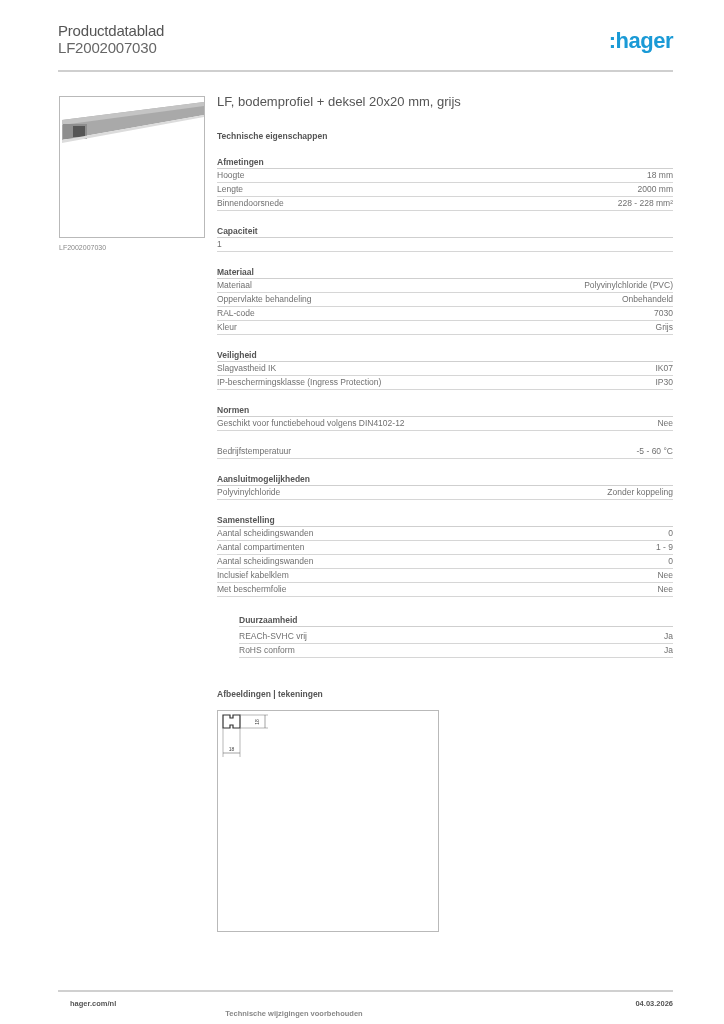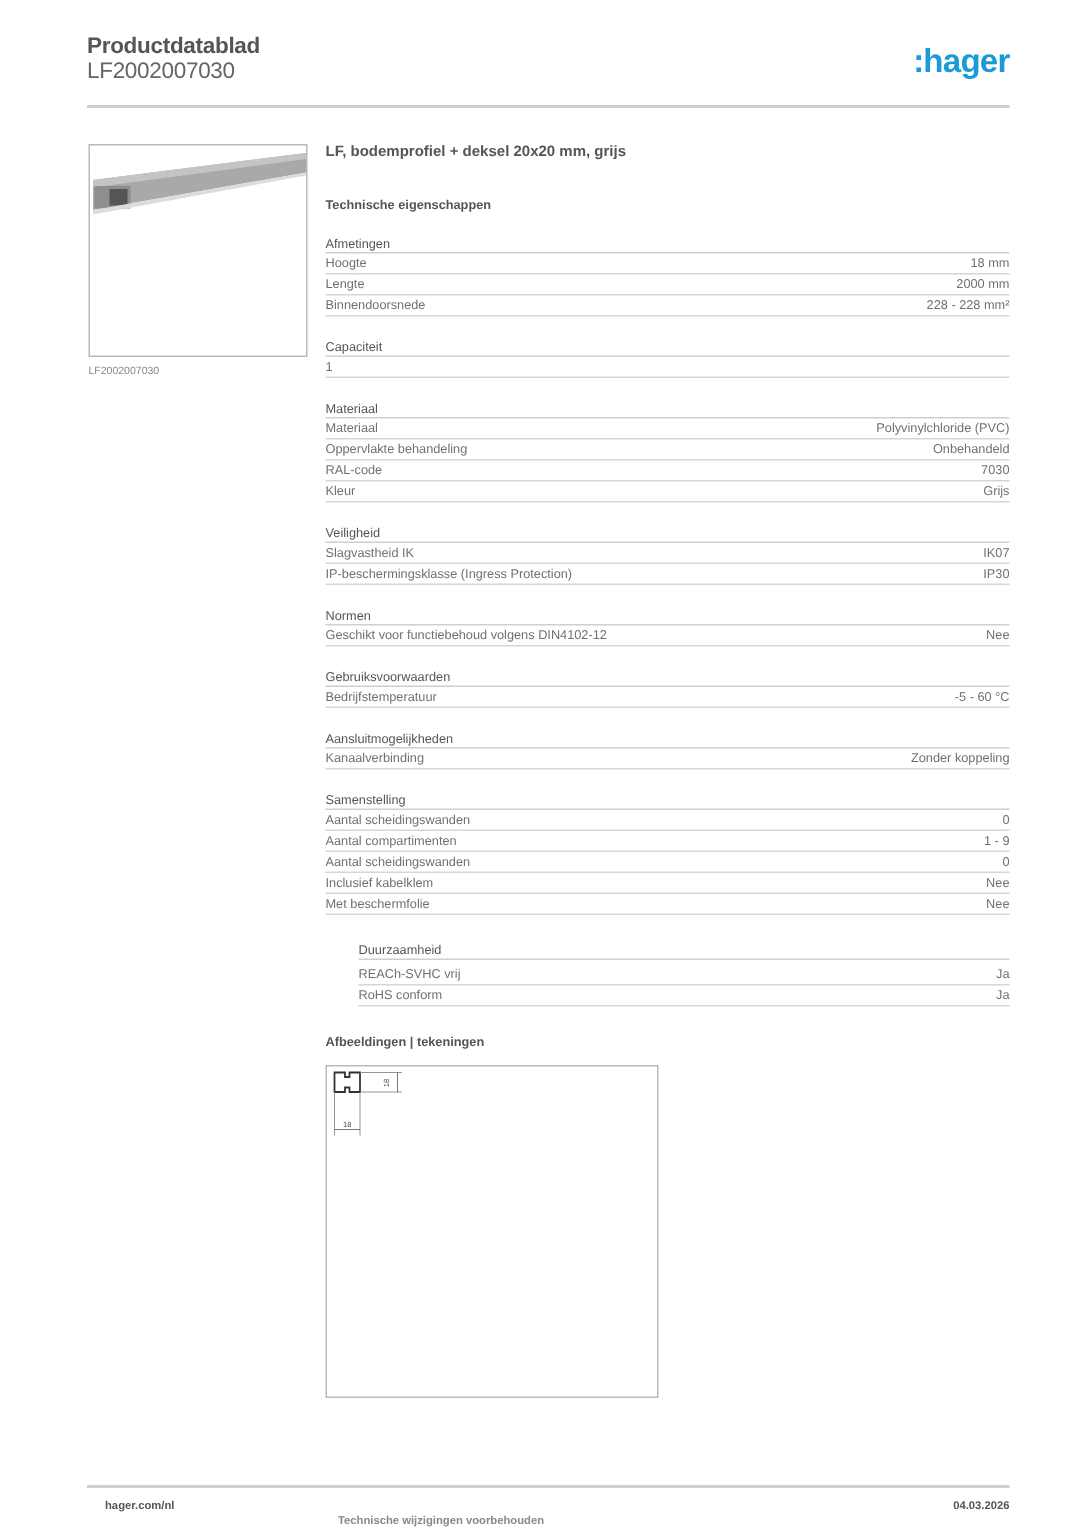--- a/index.html
+++ b/index.html
@@ -1,34 +1,34 @@
 <!DOCTYPE html>
 <html><head>
   <meta charset="utf-8">
   <style>
     html, body { margin: 0; padding: 0; background: #ffffff; }
     body { width: 724px; height: 1024px; position: relative; overflow: hidden;
       font-family: "Liberation Sans", sans-serif; color: #5a5a5a; }
 
     .header { position: absolute; left: 58px; top: 22px; width: 615px; }
-    .doc-title { font-size: 15px; font-weight: bold; color: #555; line-height: 17px; letter-spacing: -0.2px; }
+    .doc-title { font-size: 15px; font-weight: normal; color: #555; line-height: 17px; letter-spacing: -0.2px; }
     .doc-code { font-size: 15px; color: #666; line-height: 17px; letter-spacing: -0.2px; }
     .logo { position: absolute; right: 0; top: 6px; font-size: 22px; font-weight: bold; color: #1a9ad6; letter-spacing: -0.5px; }
     .header-rule { position: absolute; left: 58px; top: 70px; width: 615px; height: 2px; background: #cfcfcf; }
 
     .thumb-frame { position: absolute; left: 59px; top: 96px; width: 146px; height: 142px; border: 1px solid #b9b9b9; box-sizing: border-box; background: #fff; overflow: hidden; }
     .thumb-caption { position: absolute; left: 59px; top: 244px; font-size: 7px; color: #888; }
 
     .main { position: absolute; left: 217px; top: 96px; width: 456px; }
-    .product-desc { font-size: 10px; font-weight: bold; color: #555; height: 12px; line-height: 12px; }
+    .product-desc { font-size: 13px; font-weight: normal; color: #555; height: 12px; line-height: 12px; }
     .props-title { font-size: 8.5px; font-weight: bold; color: #555; margin-top: 22px; height: 12px; line-height: 12px; }
 
     .section { margin-top: 14px; }
     .section:first-of-type { margin-top: 14px; }
-    .section-head { font-size: 8.5px; font-weight: normal; color: #555; height: 12px; line-height: 12px; border-bottom: 1.5px solid #cfcfcf; }
+    .section-head { font-size: 8.5px; font-weight: bold; color: #555; height: 12px; line-height: 12px; border-bottom: 1.5px solid #cfcfcf; }
     .row { display: flex; justify-content: space-between; font-size: 8.5px; color: #707070; height: 13px; line-height: 13px; border-bottom: 1.5px solid #d6d6d6; }
     .row .val { text-align: left; }
 
     .drawings-title { position: absolute; left: 217px; top: 689px; font-size: 8.5px; font-weight: bold; color: #555; }
     .drawing-frame { position: absolute; left: 217px; top: 710px; width: 222px; height: 222px; border: 1px solid #b9b9b9; box-sizing: border-box; background: #fff; }
 
     .footer-rule { position: absolute; left: 58px; top: 990px; width: 615px; height: 1.5px; background: #d0d0d0; }
     .footer-left { position: absolute; left: 70px; top: 999px; font-size: 7.5px; font-weight: bold; color: #555; }
     .footer-center { position: absolute; left: 0; width: 588px; top: 1009px; text-align: center; font-size: 7.5px; color: #888; font-weight: bold; }
     .footer-right { position: absolute; right: 51px; top: 999px; font-size: 7.5px; font-weight: bold; color: #555; }
@@ -115,31 +115,30 @@
 
   <div class="section">
     <div class="section-head">Normen</div>
     <div class="row">
         <span>Geschikt voor functiebehoud volgens DIN4102-12</span>
         <span class="val">Nee</span>
       </div>
   </div>
 
   <div class="section">
-    <div class="section-head">Gebruiksvoorwaarden</div>
     <div class="row">
         <span>Bedrijfstemperatuur</span>
         <span class="val">-5 - 60 °C</span>
       </div>
   </div>
 
   <div class="section">
     <div class="section-head">Aansluitmogelijkheden</div>
     <div class="row">
-        <span>Kanaalverbinding</span>
+        <span>Polyvinylchloride</span>
         <span class="val">Zonder koppeling</span>
       </div>
   </div>
 
   <div class="section">
     <div class="section-head">Samenstelling</div>
     <div class="row">
         <span>Aantal scheidingswanden</span>
         <span class="val">0</span>
       </div>

